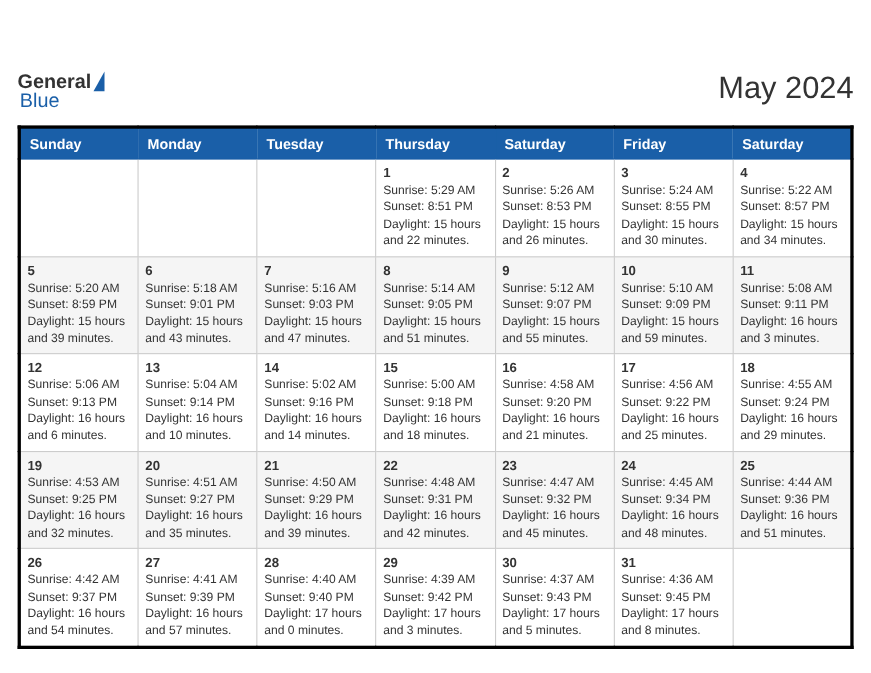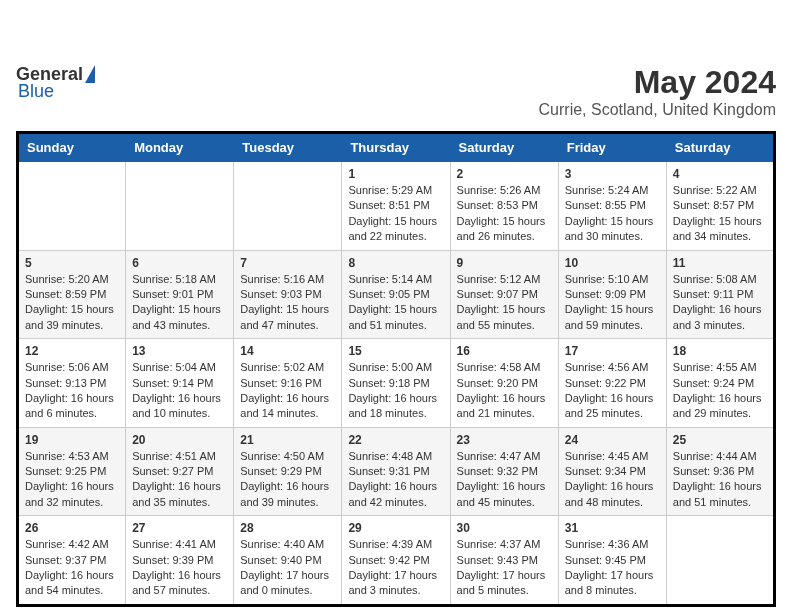--- a/index.html
+++ b/index.html
@@ -39,22 +39,22 @@
       height: 0;
       border-left: 10px solid transparent;
       border-bottom: 18px solid #1a5fa8;
       margin-left: 2px;
       margin-bottom: 2px;
     }
     .title-block {
       text-align: right;
     }
     .month-title {
-      font-size: 32px;
-      font-weight: bold;
+      font-size: 28px;
+      font-weight: normal;
       color: #333;
     }
     .location {
       font-size: 16px;
       color: #555;
     }
     .calendar {
       width: 100%;
       border-collapse: collapse;
       border: 3px solid #000000;
@@ -100,21 +100,20 @@
 <div class="header">
   <div class="logo">
     <div class="logo-text">
       <span class="logo-general">General</span>
       <div class="logo-triangle"></div>
     </div>
     <span class="logo-blue" style="font-size:18px;font-weight:normal;margin-top:-4px;margin-left:2px;">Blue</span>
   </div>
   <div class="title-block">
     <div class="month-title">May 2024</div>
-    <div class="location">Currie, Scotland, United Kingdom</div>
   </div>
 </div>
 
 <table class="calendar">
   <thead>
     <tr>
     <th>Sunday</th>
         <th>Monday</th>
         <th>Tuesday</th>
         <th>Thursday</th>

